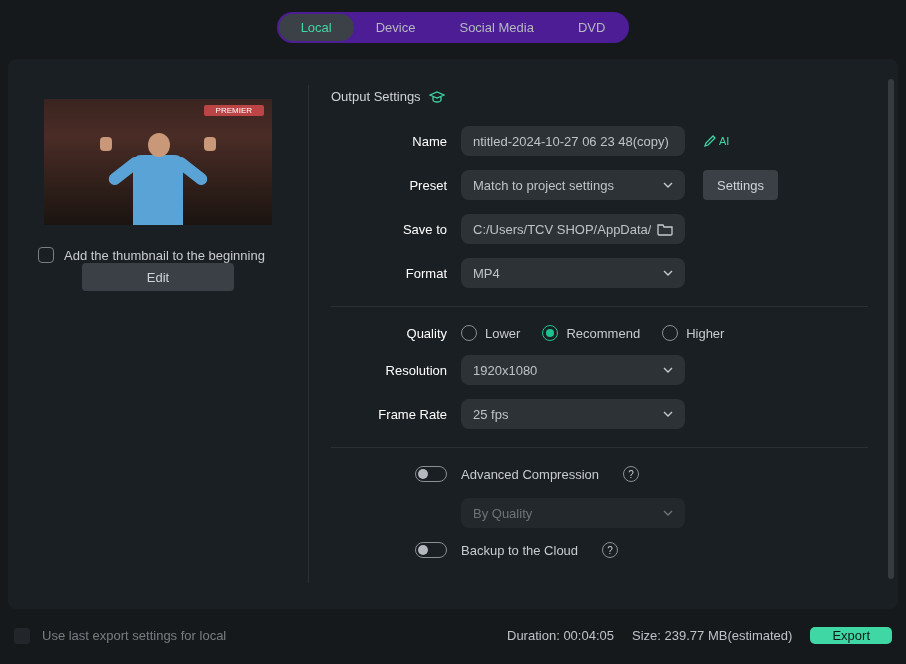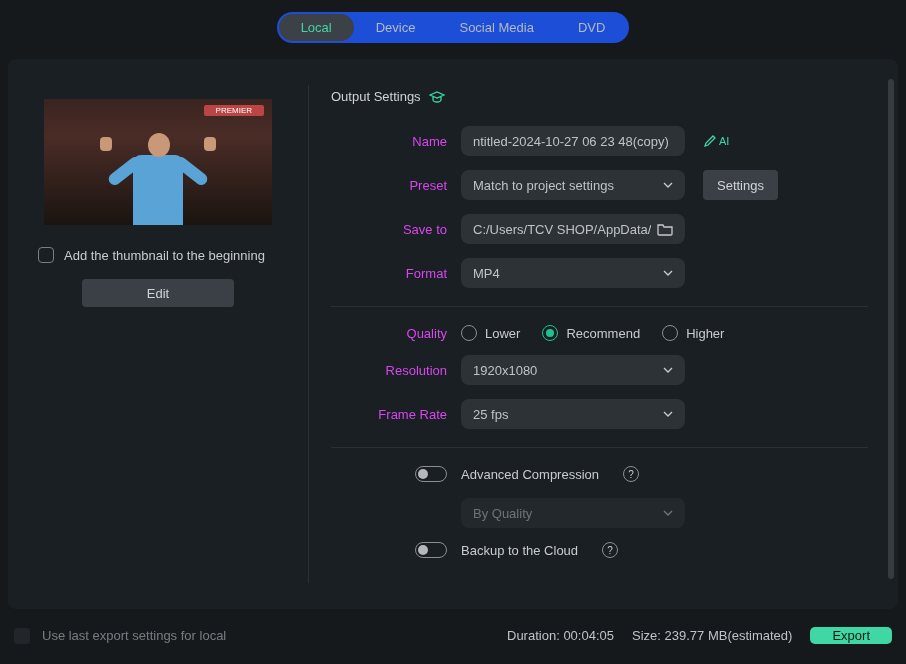--- a/index.html
+++ b/index.html
@@ -10,21 +10,21 @@
   color: #c8cbd0;
   font-size: 13px;
   overflow: hidden;
 }
 .tabs {
   display: flex; justify-content: center; align-items: center;
   padding: 12px 0 8px;
   gap: 0;
 }
 .tab-group {
-  background: #1d4ed8;
+  background: #4c1d95;
   border-radius: 16px;
   display: flex;
   padding: 2px;
 }
 .tab {
   padding: 6px 22px;
   border-radius: 14px;
   cursor: pointer;
   color: #b5b9bf;
 }
@@ -114,21 +114,20 @@
   width: 16px; height: 16px;
   border: 1.5px solid #7a7f85;
   border-radius: 4px;
   flex-shrink: 0;
 }
 .edit-btn {
   width: 152px; height: 28px;
   background: #3b4047;
   border-radius: 4px;
   display: flex; align-items: center; justify-content: center;
-  margin-top: 16px;
   cursor: pointer;
   color: #d0d3d7;
 }
 .divider {
   width: 1px;
   background: #2b3035;
   margin: 26px 0;
 }
 .right-col {
   flex: 1;
@@ -140,21 +139,21 @@
   margin-bottom: 22px;
   color: #cfd2d6;
 }
 .form-row {
   display: flex; align-items: center;
   margin-bottom: 14px;
 }
 .form-label {
   width: 130px; text-align: right;
   padding-right: 14px;
-  color: #d946ef;
+  color: #ffffff;
 }
 .input-box, .select-box {
   background: #2d3237;
   border-radius: 8px;
   height: 30px;
   display: flex; align-items: center;
   padding: 0 12px;
   color: #bfc3c9;
   position: relative;
 }

